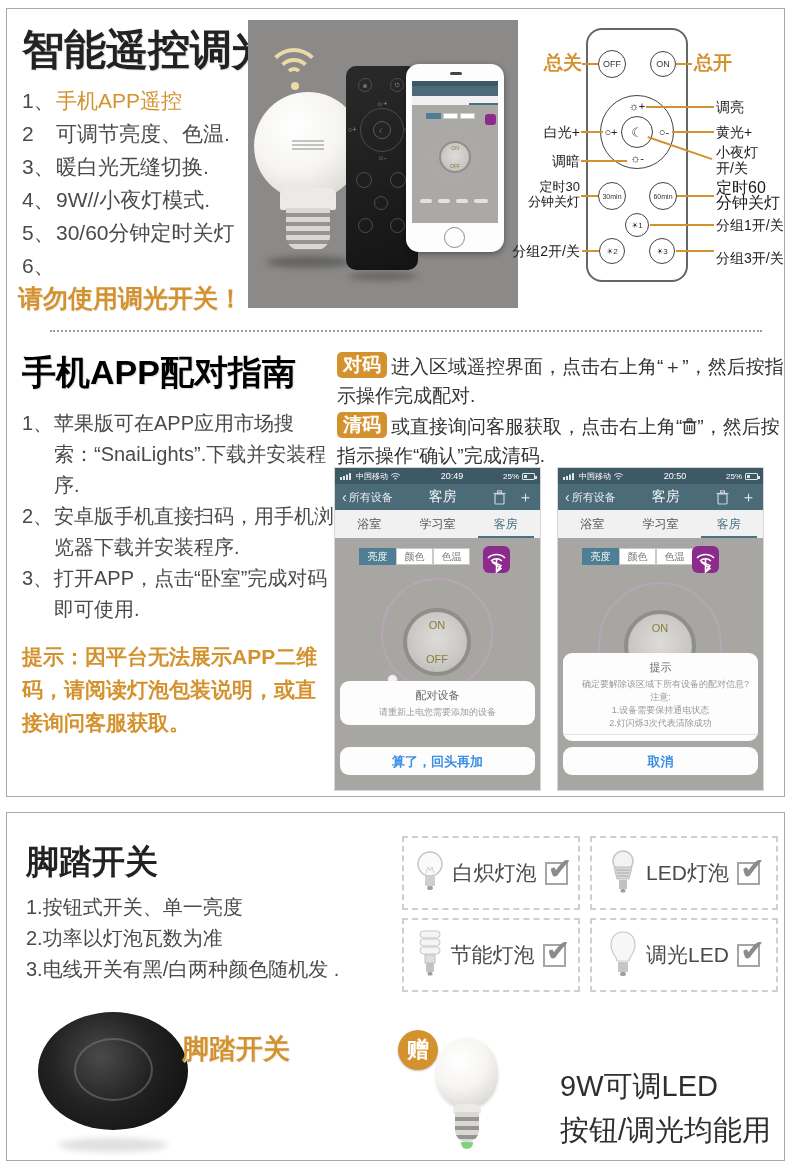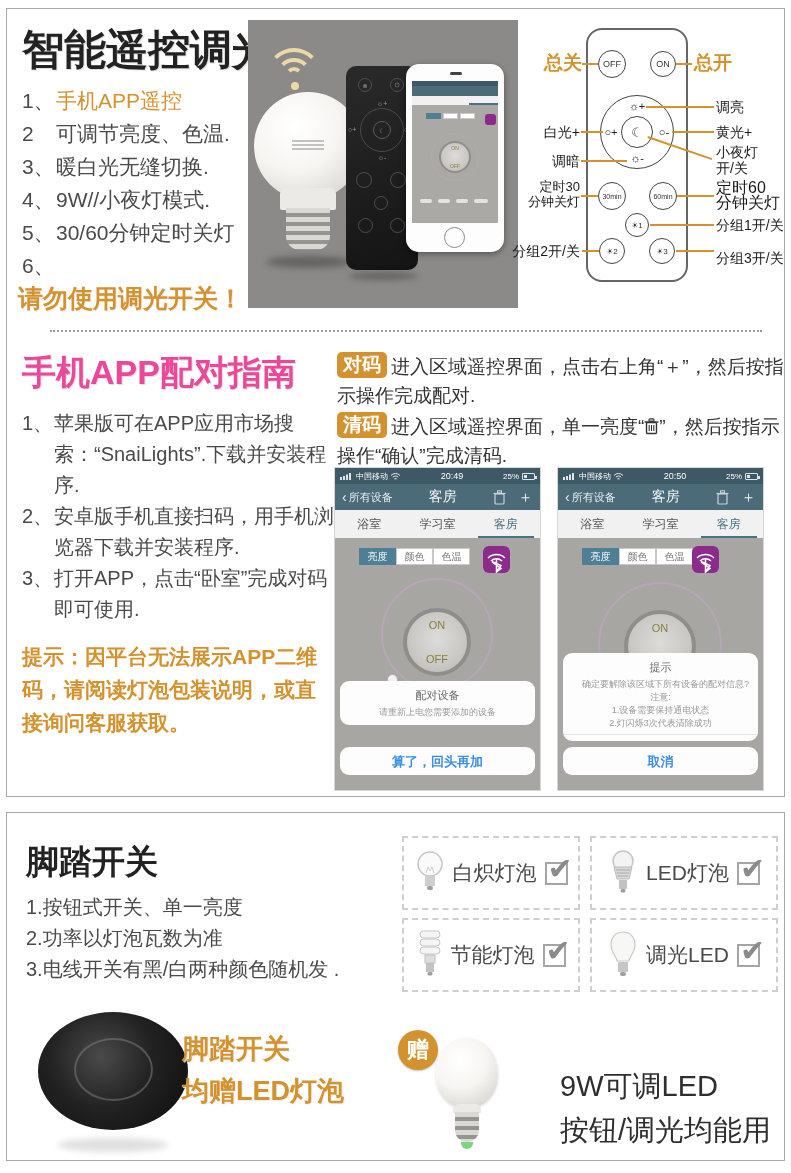--- a/index.html
+++ b/index.html
@@ -39,21 +39,21 @@
   
   .rc-outline { position:absolute; border:2px solid #666; border-radius:16px; background:#fff; }
   .rc-circle { position:absolute; border:1.6px solid #444; border-radius:50%; background:#fff;
     display:flex; align-items:center; justify-content:center; color:#333; }
   .rc-lbl { position:absolute; font-size:14px; color:#1a1a1a; line-height:16px; white-space:pre-line; }
   .rc-lbl.orange { color:#d4922e; font-weight:bold; font-size:19px; line-height:22px; }
   .rc-line { position:absolute; border-top:2px solid #d4922e; }
   .rc-glyph { position:absolute; font-size:11px; color:#222; transform:translate(-50%,-50%); }
 
   
-  .s2-title { font-size:34px; font-weight:bold; color:#ec4899; text-shadow:1px 1px 1px #ddd; }
+  .s2-title { font-size:34px; font-weight:bold; color:#000000; text-shadow:1px 1px 1px #ddd; }
   .step-row { display:flex; font-size:20px; color:#4a4a4a; line-height:31px; }
   .step-row .num { width:32px; flex:none; }
   .s2-tip { font-size:21px; font-weight:bold; color:#d4922e; line-height:33px; }
   .pair-para { font-size:19px; color:#333; line-height:29px; }
   .badge { display:inline-block; background:#d4922e; color:#fff; font-weight:bold; font-size:19px;
     border-radius:5px; padding:0 6px; line-height:26px; margin-right:4px; vertical-align:2px; }
   .trash-inline { vertical-align:-2px; }
 
   
   .phone { position:absolute; width:205px; height:322px; background:#a7a6a3; box-shadow:0 0 0 1px #d6d6d6; overflow:hidden; }
@@ -272,21 +272,21 @@
         <span class="num">3、</span>
         <span>打开APP，点击“卧室”完成对码即可使用.</span>
       </div>
   </div>
   <div class="abs s2-tip" style="left:22px; top:640px; width:306px;">提示：因平台无法展示APP二维码，请阅读灯泡包装说明，或直接询问客服获取。</div>
 
   <div class="abs pair-para" style="left:337px; top:352px; width:448px;">
     <span class="badge">对码</span><span>进入区域遥控界面，点击右上角“＋”，然后按指示操作完成配对.</span>
   </div>
   <div class="abs pair-para" style="left:337px; top:412px; width:448px;">
-    <span class="badge">清码</span><span>进入区域遥控界面，单一亮度“</span><svg class="trash-inline" width="15" height="17" viewBox="0 0 15 17" style="display:inline-block;">
+    <span class="badge">清码</span><span>或直接询问客服获取，点击右上角“</span><svg class="trash-inline" width="15" height="17" viewBox="0 0 15 17" style="display:inline-block;">
         <rect x="2.5" y="4.5" width="10" height="11" rx="1" fill="none" stroke="#333" stroke-width="1.4"></rect>
         <line x1="0.5" y1="4" x2="14.5" y2="4" stroke="#333" stroke-width="1.4"></line>
         <rect x="5" y="0.8" width="5" height="2.4" rx="1" fill="none" stroke="#333" stroke-width="1.2"></rect>
         <line x1="5.2" y1="7" x2="5.2" y2="13" stroke="#333" stroke-width="1.1"></line>
         <line x1="7.5" y1="7" x2="7.5" y2="13" stroke="#333" stroke-width="1.1"></line>
         <line x1="9.8" y1="7" x2="9.8" y2="13" stroke="#333" stroke-width="1.1"></line>
       </svg><span>”，然后按指示操作“确认”完成清码.</span>
   </div>
 
   <div class="phone" style="left:335px; top:468px;">
@@ -471,21 +471,20 @@
     <span class="opt-label">调光LED</span>
     <span class="checkbox">
         <span class="check">✔</span>
       </span>
   </div>
 
   <div class="pedal" style="left:38px; top:1012px; width:150px; height:118px;"></div>
   <div class="shadow-ell" style="left:58px; top:1138px; width:110px; height:14px; opacity:.45;"></div>
   <div class="abs pedal-caption" style="left:182px; top:1028px;">
     <div>脚踏开关</div>
-    <div>均赠LED灯泡</div>
   </div>
 
   <div class="gift-badge" style="left:398px; top:1030px; width:40px; height:40px;">赠</div>
   <div>
     <div class="bulb-globe" style="position:absolute; left:436px; top:1038px; width:62px; height:70px; border-radius:50% 50% 46% 46%; box-shadow:0 1px 3px rgba(0,0,0,.15);"></div>
     <div class="bulb-neck" style="left:453px; top:1104px; width:28px; height:10px;"></div>
     <div class="bulb-screw" style="left:455px; top:1112px; width:24px; height:30px;"></div>
     <div class="abs" style="left:461px; top:1142px; width:12px; height:7px; border-radius:0 0 6px 6px; background:#7fd47f;"></div>
   </div>
   <div class="abs gift-text" style="left:560px; top:1064px;">

